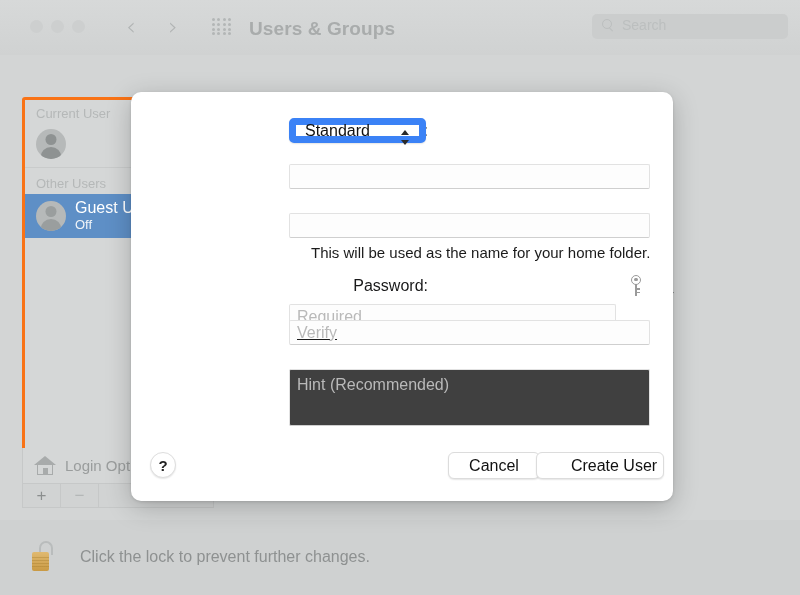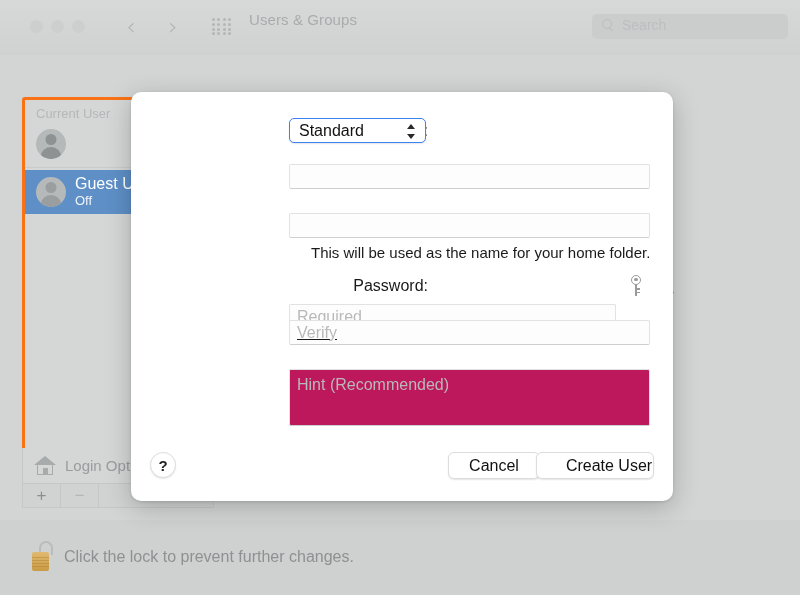--- a/index.html
+++ b/index.html
@@ -30,22 +30,22 @@
   }
   .navbtn.back{left:118px;}
   .navbtn.fwd{left:160px;}
   .griddots{
     position:absolute;left:212px;top:18px;width:20px;height:18px;
     display:grid;grid-template-columns:repeat(4,1fr);grid-template-rows:repeat(4,1fr);
     gap:1px;
   }
   .griddots i{display:block;width:3px;height:3px;border-radius:50%;background:#b3b6b6;}
   .wintitle{
-    position:absolute;left:249px;top:11px;
-    font-size:15px;color:#a9acac;font-weight:400;letter-spacing:.1px;
+    position:absolute;left:249px;top:18px;
+    font-size:19px;color:#a9acac;font-weight:700;letter-spacing:.1px;
   }
   .searchbox{
     position:absolute;left:592px;top:14px;width:196px;height:25px;
     background:#cbcdcd;border-radius:5px;
   }
   .search-icon{
     position:absolute;left:10px;top:5px;width:13px;height:13px;
   }
   .search-icon .ring{
     position:absolute;left:0;top:0;width:8px;height:8px;border:1.4px solid #bcbfbf;border-radius:50%;
@@ -124,21 +124,21 @@
   .pmbtn.minus{color:#b3b6b6;}
 
   .rightpane-text{
     position:absolute;left:600px;top:228px;width:200px;
     font-size:15px;color:#8e9191;line-height:23px;
   }
   .rightpane-text .bold{font-weight:bold;color:#7e8181;}
 
   
   .bottombar{position:absolute;left:0;top:520px;width:800px;height:75px;background:#cfd1d1;}
-  .lockwrap{position:absolute;left:30px;top:20px;display:flex;align-items:center;}
+  .lockwrap{position:absolute;left:30px;top:20px;display:flex;align-items:center;gap:16px;}
   .lock-icon{width:34px;height:34px;position:relative;}
   .lock-icon .shackle{
     position:absolute;left:9px;top:1px;width:14px;height:14px;border-radius:8px 8px 0 0;
     border:2.6px solid #b9bcbc;border-bottom:none;box-sizing:border-box;
   }
   .lock-icon .bodyb{
     position:absolute;left:2px;top:12px;width:17px;height:19px;border-radius:2px;
     background:linear-gradient(#e0b970,#c99a44);
   }
   .lock-icon .bodyb::after{
@@ -160,26 +160,26 @@
     line-height:20px;
   }
   .textfield{
     background:#fdfdfd;border:1px solid #e2e2e2;border-bottom-color:#cfcfcf;
     border-radius:2px;box-sizing:border-box;
     font-size:16px;color:#1b1b1b;padding:0 7px;
     display:flex;align-items:center;
   }
   .textfield .ph{color:#b9b9b9;}
   .textarea{
-    background:#be185d;border:1px solid #e2e2e2;border-bottom-color:#cfcfcf;
+    background:#404040;border:1px solid #e2e2e2;border-bottom-color:#cfcfcf;
     border-radius:2px;box-sizing:border-box;
     font-size:16px;color:#b9b9b9;padding:6px 7px;
   }
   .popupbtn{
-    width:137px;height:25px;background:#ffffff;border:1px solid #3b82f6;
+    width:137px;height:25px;background:#ffffff;border:7px solid #3b82f6;
     border-radius:5px;box-shadow:0 1px 1.5px rgba(0,0,0,.10);
     display:flex;align-items:center;box-sizing:border-box;
     padding-left:9px;position:relative;
     font-size:16px;color:#111;
   }
   .chev{
     position:absolute;right:9px;top:4px;width:9px;height:17px;
   }
   .chev .up,.chev .dn{
     position:absolute;left:0;width:0;height:0;
@@ -211,21 +211,21 @@
     font-size:15px;font-weight:bold;color:#222;
   }
   .pushbtn{
     position:absolute;top:452px;height:27px;background:#ffffff;
     border:1px solid #dcdcdc;border-radius:6px;
     box-shadow:0 1px 1.5px rgba(0,0,0,.10);
     display:flex;align-items:center;justify-content:center;box-sizing:border-box;
     font-size:16px;color:#111;
   }
   #cancel-btn{left:448px;width:92px;}
-  #create-btn{left:536px;width:118px;padding-left:28px;}
+  #create-btn{left:536px;width:128px;padding-left:28px;}
 </style>
 </head>
 <body>
 
 <div id="root">
 
   <div class="window">
 
     <div class="titlebar">
       <div class="traffic">
@@ -268,20 +268,21 @@
 
       <div class="userlist">
         <div class="grouphdr">Current User</div>
         <div class="userrow">
           <span class="avatar">
             <span class="head"></span>
               <span class="body"></span>
           </span>
         </div>
         <div class="sep"></div>
+        <div class="grouphdr">Other Users</div>
         <div class="userrow selected">
           <span class="avatar dim">
             <span class="head"></span>
               <span class="body"></span>
           </span>
           <span>
             <span class="uname" style="display:block">Guest User</span>
             <span class="urole" style="display:block">Off</span>
           </span>
         </div>

